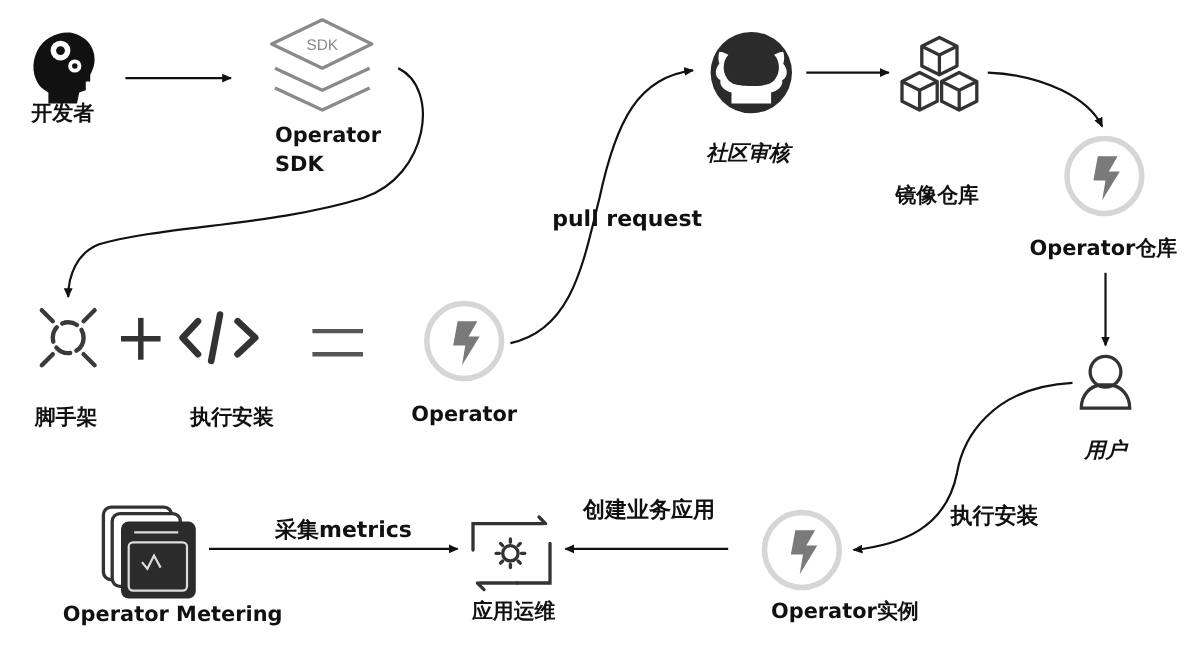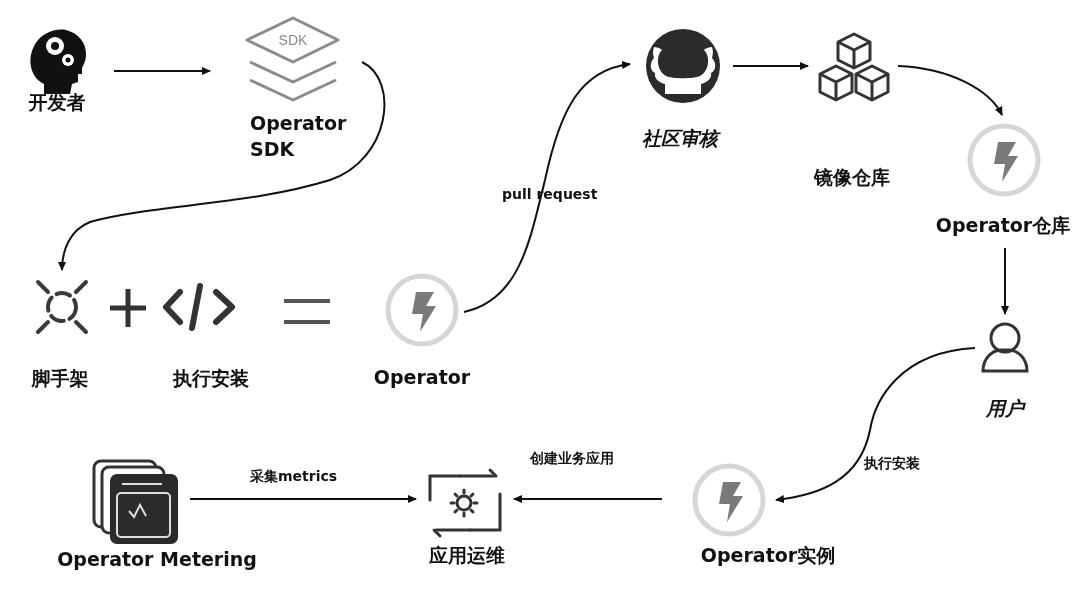--- a/index.html
+++ b/index.html
@@ -1,21 +1,21 @@
 <!DOCTYPE html>
 <html><head>
 <meta charset="utf-8">
 <style>
   html, body { margin:0; padding:0; background:#ffffff; }
   body { width:1080px; height:601px; position:relative; overflow:hidden;
          font-family:"DejaVu Sans", "Liberation Sans", sans-serif; color:#111; }
   #canvas { position:absolute; left:0; top:0; }
   .lbl { position:absolute; font-size:19px; font-weight:bold; white-space:nowrap; color:#111; }
   .lbl.c { transform:translateX(-50%); text-align:center; }
-  .edge-lbl { position:absolute; font-size:14px; font-weight:bold; white-space:nowrap; color:#111; }
+  .edge-lbl { position:absolute; font-size:20px; font-weight:bold; white-space:nowrap; color:#111; }
 </style>
 </head>
 <body>
 
 <svg id="canvas" width="1080" height="601" viewBox="0 0 1080 601">
   <defs>
     <marker id="ah" markerWidth="10" markerHeight="10" refX="8" refY="5" orient="auto" markerUnits="userSpaceOnUse">
       <path d="M0,1 L9,5 L0,9 Z" fill="#111"></path>
     </marker>
   </defs>

